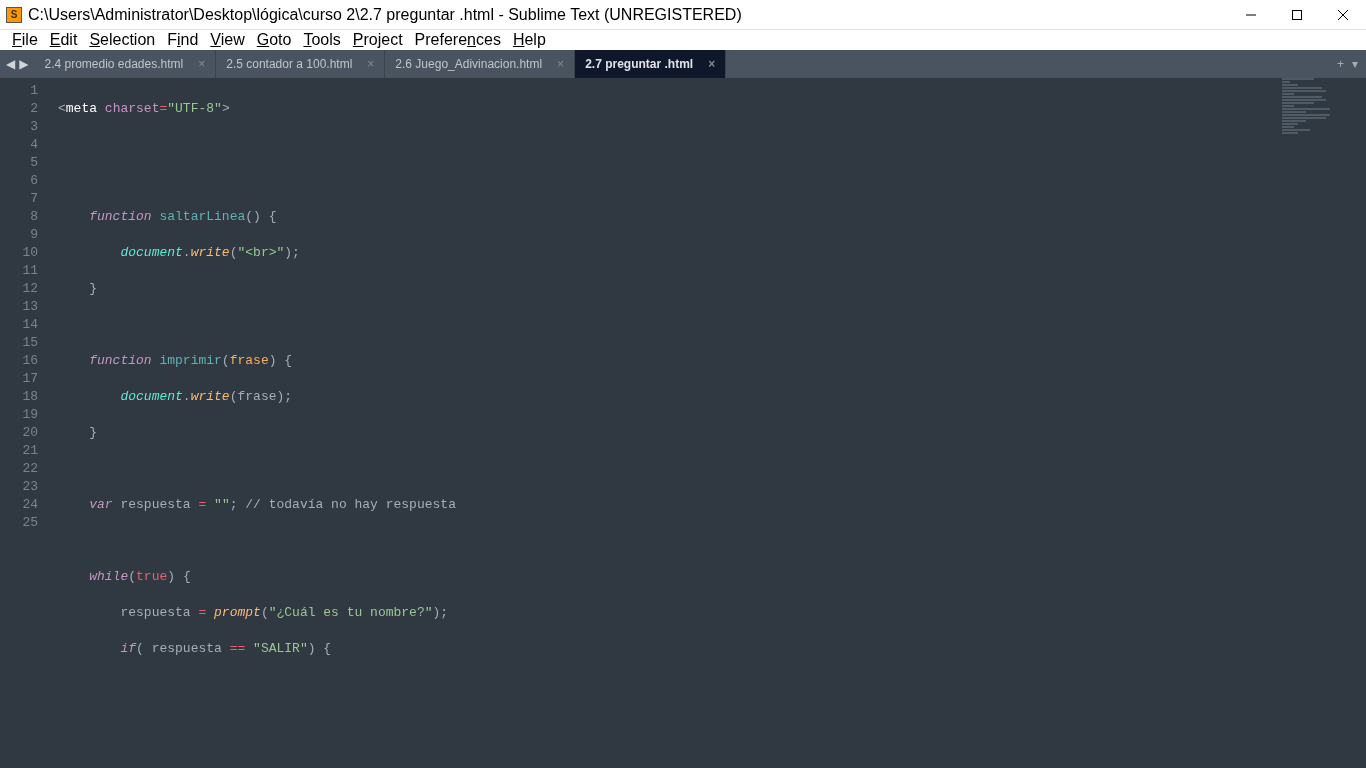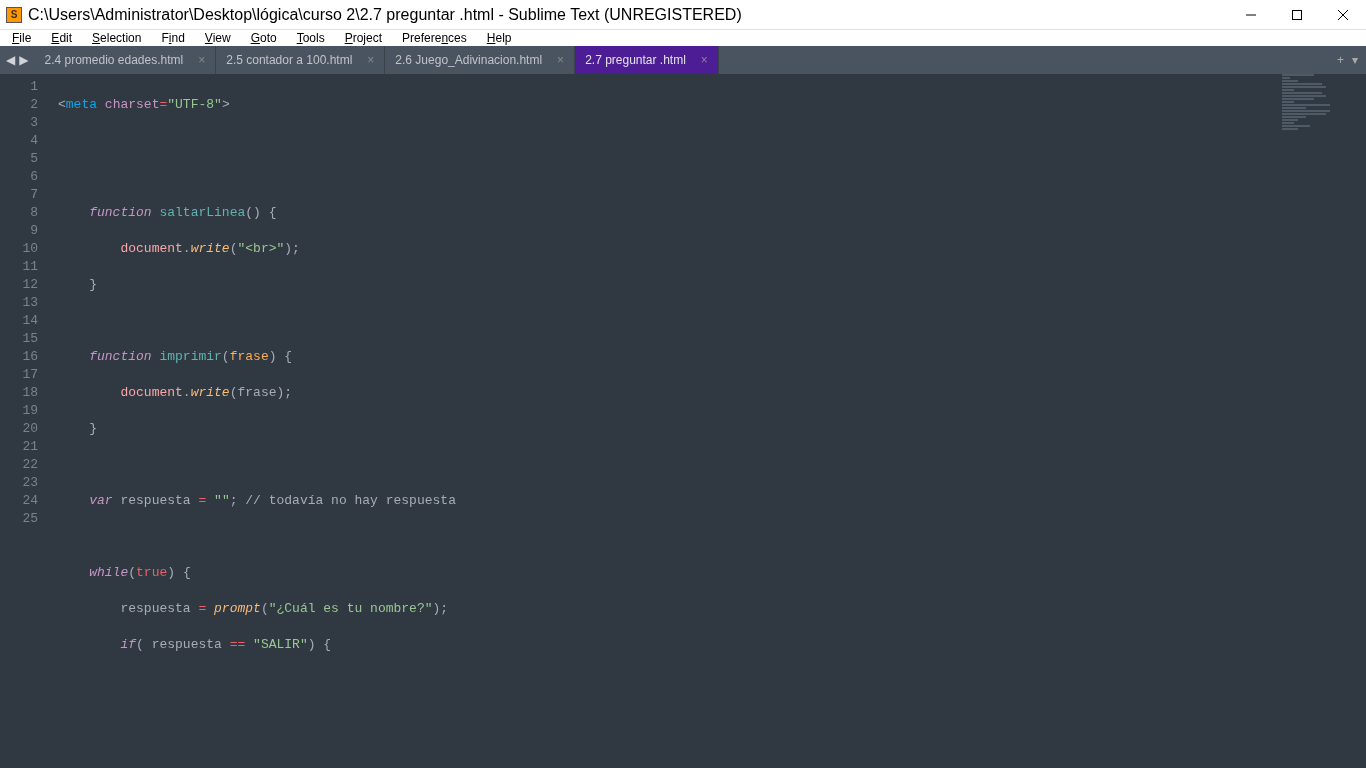--- a/index.html
+++ b/index.html
@@ -35,22 +35,22 @@
   width: 46px; height: 30px;
   display: flex; align-items: center; justify-content: center;
   font-size: 14px; color: #000;
 }
 .menubar {
   height: 20px;
   background: #ffffff;
   display: flex;
   align-items: center;
   padding-left: 6px;
-  gap: 8px;
-  font-size: 12px;
+  gap: 0;
+  font-size: 16px;
 }
 .menu-item { padding: 1px 6px; }
 .menu-item u { text-decoration: underline; }
 .workspace {
   flex: 1;
   background: #303841;
   display: flex;
   flex-direction: column;
   position: relative;
 }
@@ -72,22 +72,23 @@
   display: flex;
   align-items: center;
   padding: 0 10px;
   gap: 15px;
   color: #c0c4c8;
   font-size: 12px;
   border-right: 1px solid #3a424a;
   position: relative;
 }
 .tab.active {
-  background: #4c1d95;
+  background: #0f172a;
   color: #e0e4e8;
+  font-weight: bold;
 }
 .tab-close {
   font-size: 12px;
   color: #888;
 }
 .tab-spacer { flex: 1; }
 .tab-actions { display: flex; align-items: center; padding: 0 8px; gap: 8px; color: #aaa; }
 .editor-wrap {
   flex: 1;
   display: flex;
@@ -129,28 +130,28 @@
   top: 28px;
   right: 4px;
   width: 80px;
   height: 80px;
   opacity: 0.35;
   pointer-events: none;
 }
 .minimap div { height: 2px; margin-bottom: 1px; background: #8899aa; }
 
 .p  { color: #a6acb9; }   
-.t  { color: #0ea5e9; margin-top: 48px; }   
+.t  { color: #ffffff; margin-top: 48px; }   
 .attr { color: #c695c6; } 
 .s  { color: #99c794; }   
 .kw { color: #c695c6; font-style: italic; }   
 .fn { color: #5fb3b3; }   
 .fn2{ color: #fdba74; font-style: italic; } 
 .nm { color: #f9ae58; }   
-.obj{ color: #fca5a5; } 
+.obj{ color: #5eead4; font-style: italic; } 
 .cm { color: #a6acb9; }   
 .const { color: #ec5f66; } 
 .op { color: #ec5f66; }   
 </style>
 </head>
 <body>
 
 <div class="titlebar">
   <div class="app-icon">S</div>
   <div class="title-text">C:\Users\Administrator\Desktop\lógica\curso 2\2.7 preguntar .html - Sublime Text (UNREGISTERED)</div>

